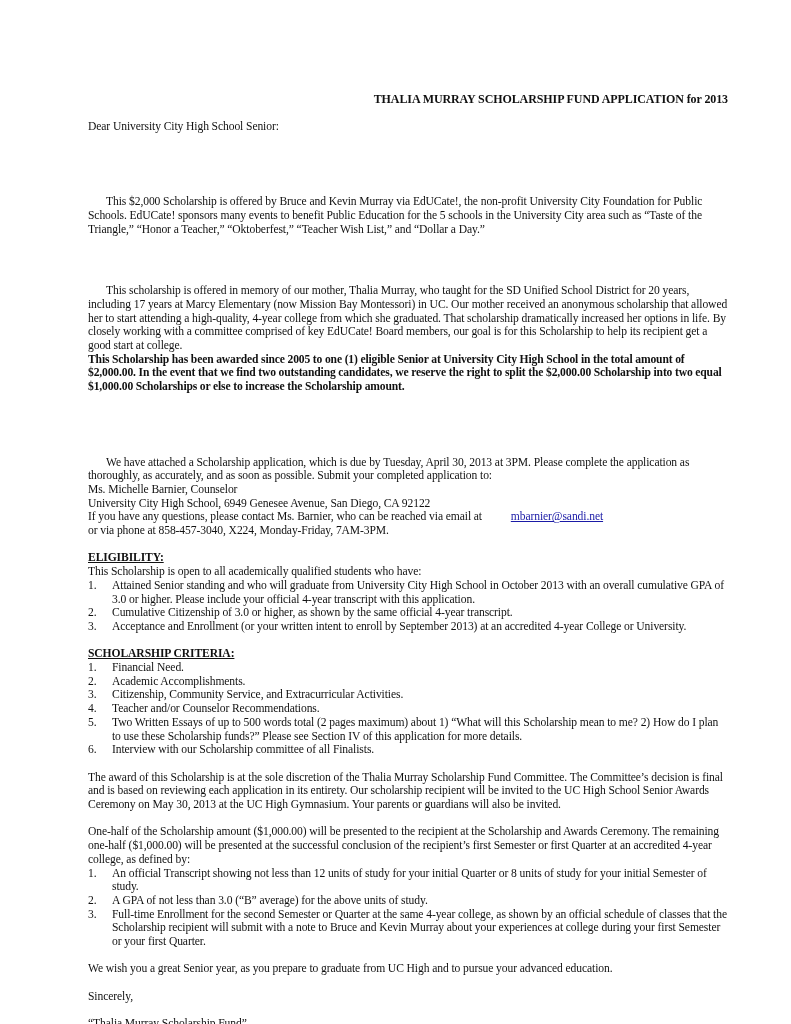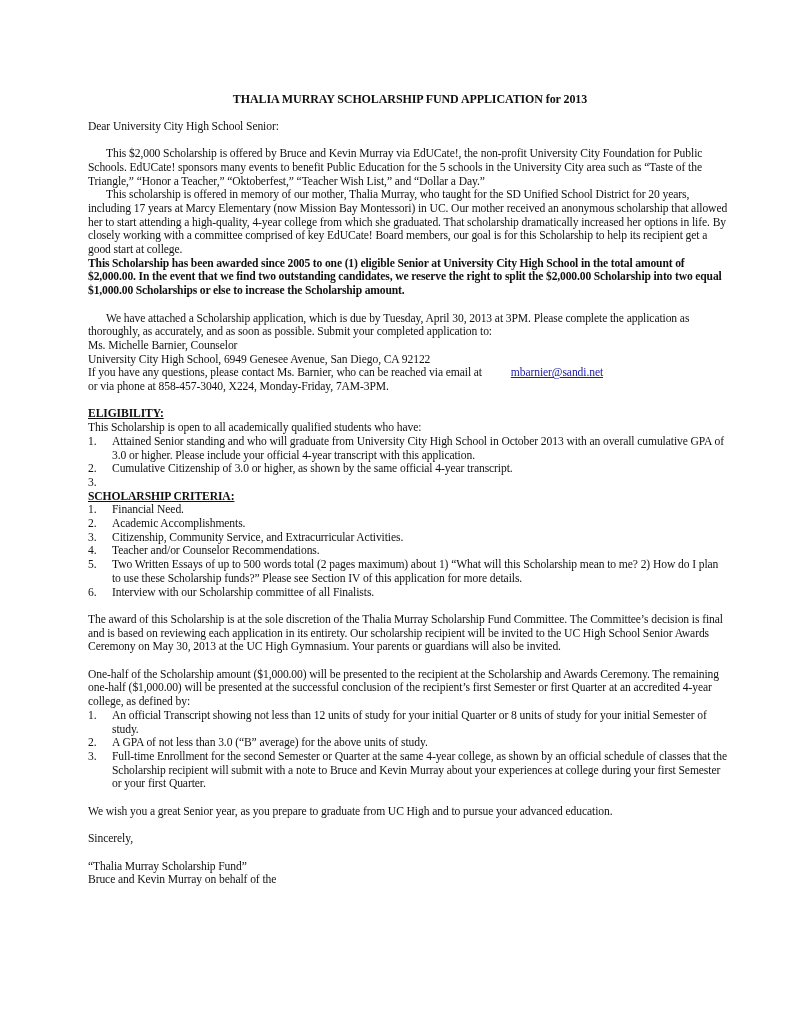--- a/index.html
+++ b/index.html
@@ -3,24 +3,24 @@
 <meta charset="utf-8">
 <style>
   html, body { margin: 0; padding: 0; background: #ffffff; }
   body { width: 791px; height: 1024px; overflow: hidden; position: relative; }
   .page {
     position: absolute; left: 88px; top: 93px; width: 640px;
     font-family: "Liberation Serif", serif;
     font-size: 11.6px; line-height: 13.7px; color: #111;
     letter-spacing: -0.1px;
   }
-  .title { text-align: center; font-weight: bold; font-size: 12px; margin: 0 0 13px 0; padding-left: 4px; }
+  .title { text-align: right; font-weight: bold; font-size: 12px; margin: 0 0 13px 0; padding-left: 4px; }
   p { margin: 0; }
   .gap { height: 13.7px; }
-  .indent { text-indent: 18px; }
+  .indent { text-indent: 18px; margin-top: 48px; }
   .b { font-weight: normal; }
   .bold-block { font-weight: bold; letter-spacing: -0.15px; }
   a.link { color: #1a1aa6; text-decoration: underline; padding-left: 26px; }
   ol { margin: 0; padding: 0; list-style: none; }
   ol li { position: relative; padding-left: 24px; }
   ol li .num { position: absolute; left: 0; top: 0; }
   .heading { font-weight: bold; text-decoration: underline; }
 </style>
 </head>
 <body>
@@ -41,21 +41,21 @@
   <p class="b">University City High School, 6949 Genesee Avenue, San Diego, CA  92122</p>
   <p><span>If you have any questions, please contact Ms. Barnier, who can be reached via email at </span><a class="link">mbarnier@sandi.net</a></p>
   <p>or via phone at 858-457-3040, X224, Monday-Friday, 7AM-3PM.</p>
   <div class="gap"></div>
 
   <p class="heading">ELIGIBILITY:</p>
   <p>This Scholarship is open to all academically qualified students who have:</p>
   <ol>
     <li><span class="num">1.</span><span>Attained Senior standing and who will graduate from University City High School in October 2013 with an overall cumulative GPA of 3.0 or higher. Please include your official 4-year transcript with this application.</span></li>
     <li><span class="num">2.</span><span>Cumulative Citizenship of 3.0 or higher, as shown by the same official 4-year transcript.</span></li>
-    <li><span class="num">3.</span></li>
+    <li><span class="num">3.</span><span>Acceptance and Enrollment (or your written intent to enroll by September 2013) at an accredited 4-year College or University.</span></li>
   </ol>
   <div class="gap"></div>
 
   <p class="heading">SCHOLARSHIP CRITERIA:</p>
   <ol>
     <li><span class="num">1.</span><span>Financial Need.</span></li>
     <li><span class="num">2.</span><span>Academic Accomplishments.</span></li>
     <li><span class="num">3.</span><span>Citizenship, Community Service, and Extracurricular Activities.</span></li>
     <li><span class="num">4.</span><span>Teacher and/or Counselor Recommendations.</span></li>
     <li><span class="num">5.</span><span>Two Written Essays of up to 500 words total (2 pages maximum) about 1) “What will this Scholarship mean to me?  2) How do I plan to use these Scholarship funds?”  Please see Section IV of this application for more details.</span></li>

